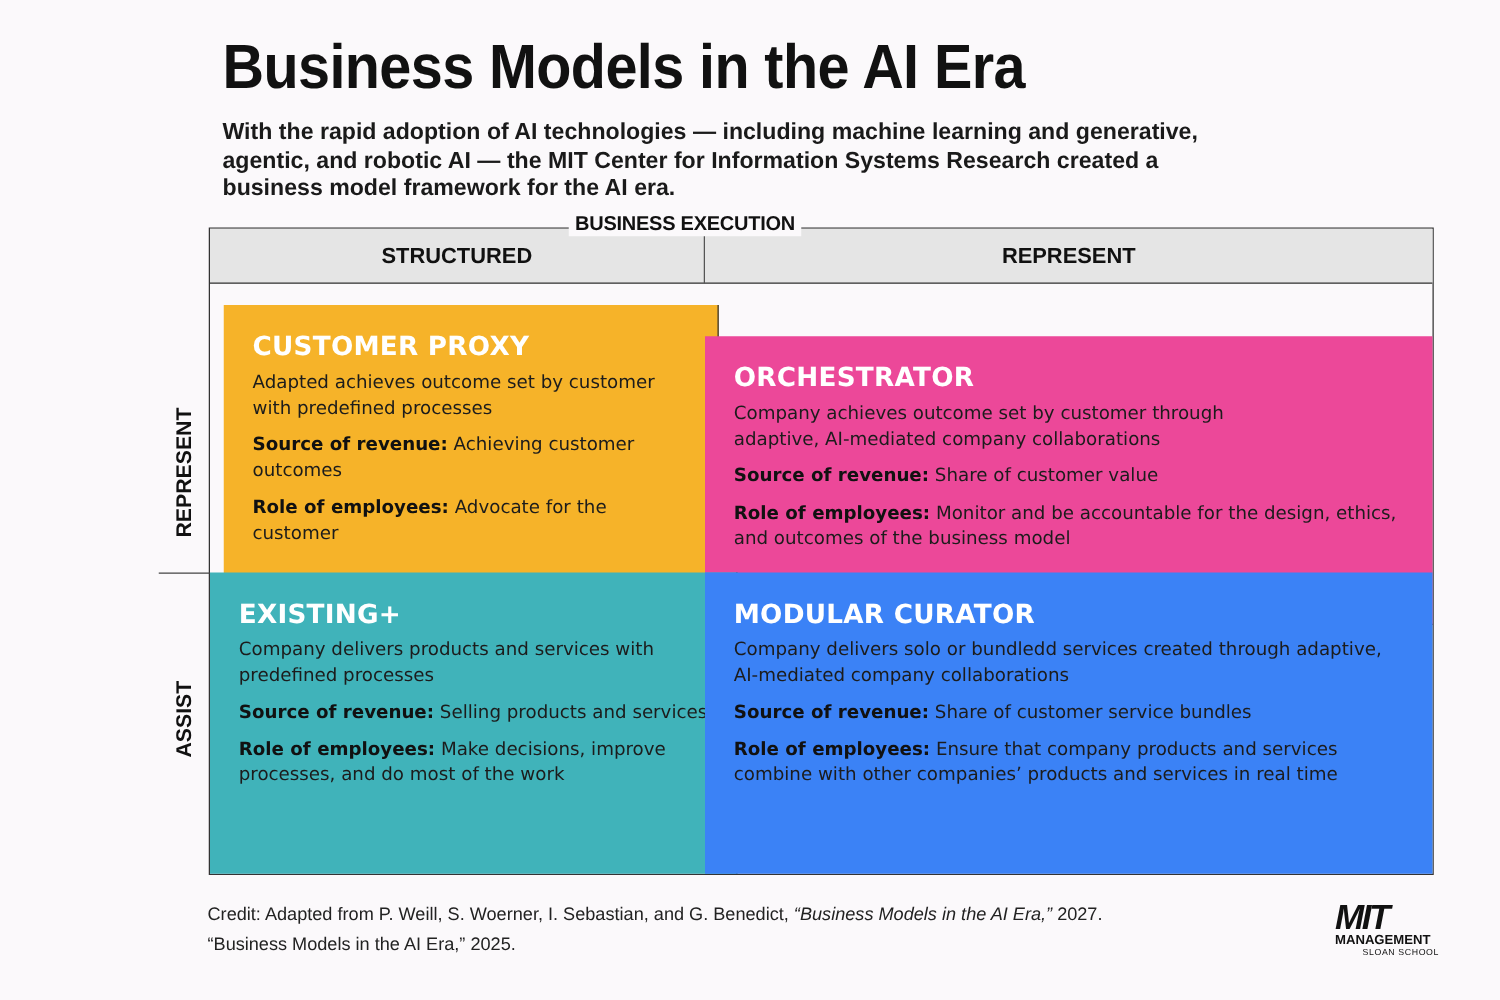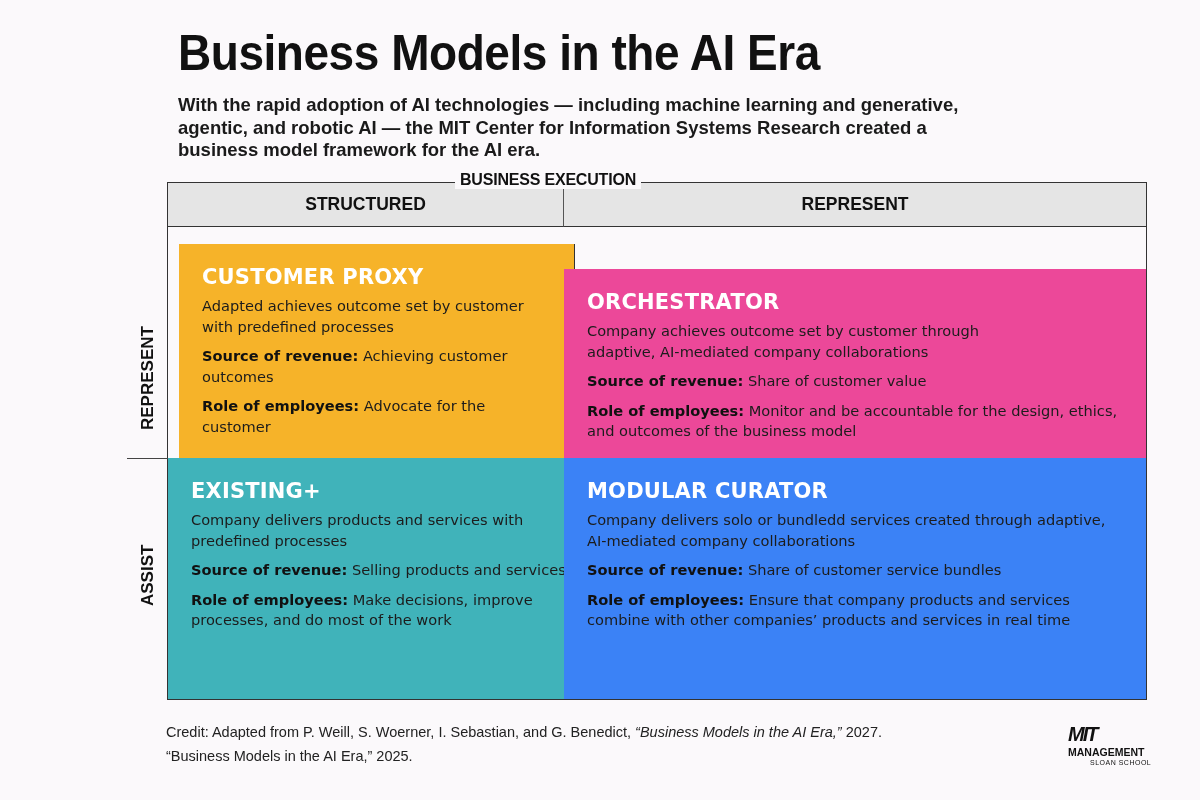--- a/index.html
+++ b/index.html
@@ -77,21 +77,21 @@
       font-family: "Liberation Sans", sans-serif;
       font-size: 14.5px; line-height: 24px; color: #222;
     }
     .credit i { font-style: italic; }
     .logo {
       position: absolute; left: 1068px; top: 722px; width: 90px;
       color: #111; text-align: left;
     }
     .logo .mit {
       font-family: "Liberation Sans", sans-serif;
-      font-weight: 900; font-size: 20px; line-height: 24px; letter-spacing: -2px;
+      font-weight: 900; font-size: 28px; line-height: 24px; letter-spacing: -2px;
       font-style: italic;
     }
     .logo .mgmt {
       font-family: "Liberation Sans", sans-serif;
       font-weight: 700; font-size: 10.5px; line-height: 12px; letter-spacing: 0;
     }
     .logo .sloan {
       font-family: "Liberation Sans", sans-serif;
       font-size: 7px; line-height: 9px; letter-spacing: 0.5px; padding-left: 22px;
     }

